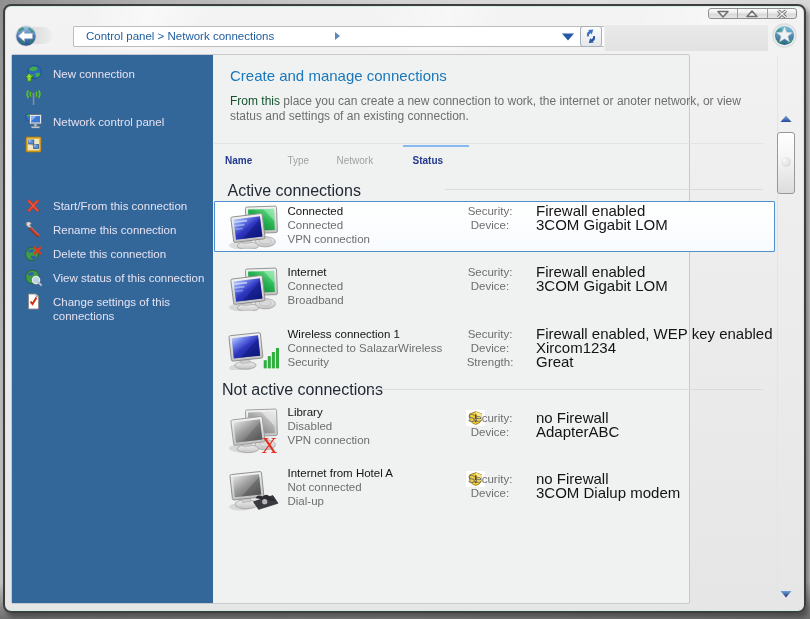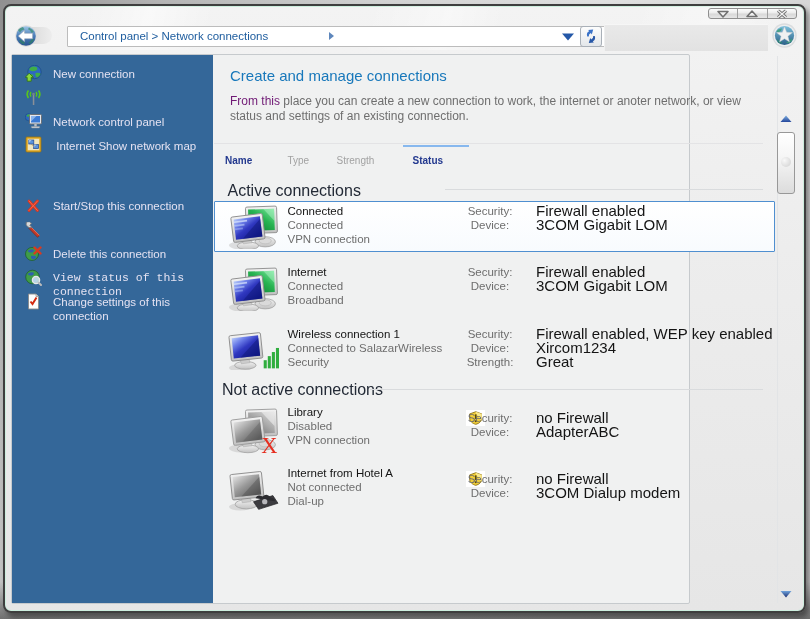--- a/index.html
+++ b/index.html
@@ -23,42 +23,42 @@
   position:absolute; left:708px; top:8px; width:89px; height:11px;
   border:1px solid #8f8f8f; border-radius:3px;
   background:linear-gradient(180deg,#fcfcfc 0%, #ececec 45%, #d8d8d8 55%, #e6e6e6 100%);
   display:flex;
 }
 .btngroup .cell { flex:1; position:relative; border-right:1px solid #9f9f9f; }
 .btngroup .cell:last-child { border-right:none; }
 .btngroup svg { position:absolute; left:50%; top:50%; transform:translate(-50%,-50%); }
 
 .addrbox {
-  position:absolute; left:67px; top:26px; width:571px; height:21px;
+  position:absolute; left:73px; top:26px; width:571px; height:21px;
   background:#fff; border:1px solid #bcbcbc; border-radius:1px;
 }
 .addrtext { position:absolute; left:12px; top:3px; font-size:11.5px; color:#1d5c9e; white-space:nowrap; }
 .crumbarrow { position:absolute; left:261px; top:5px; width:0; height:0; border-left:5px solid #5e87bc; border-top:4px solid transparent; border-bottom:4px solid transparent; }
 .refbtn {
   position:absolute; left:580px; top:26px; width:22px; height:21px;
   border:1px solid #a9b0b8; border-radius:3px;
   background:linear-gradient(180deg,#fdfdfd,#e4e7ea);
 }
 
 .pane {
   position:absolute; left:11px; top:54px; width:679px; height:550px;
   background:#f0f1f1; border:1px solid #c6cacd; border-radius:2px;
 }
 .sidebar { position:absolute; left:0; top:0; width:201px; height:548px; background:#346799; }
 .sideitem { position:absolute; left:41px; color:#e4e2f2; font-size:11.5px; line-height:14px; width:156px; }
 .sideicon { position:absolute; left:13px; width:17px; height:17px; }
 .content { position:absolute; left:201px; top:0; width:585px; height:548px; font-size:11.5px; }
 h1.title { position:absolute; left:17px; top:12px; font-size:15px; font-weight:normal; color:#1878bb; }
 p.desc { position:absolute; left:17px; top:39px; width:525px; font-size:12px; line-height:14.5px; color:#6e6e6e; }
-p.desc b { color:#701a75; font-weight:normal; }
+p.desc b { color:#14532d; font-weight:normal; }
 .tab { position:absolute; top:100px; font-size:10px; }
 .tabline { position:absolute; left:190px; top:90px; width:65.5px; height:2.2px; background:#87b8ee; }
 .sechead { position:absolute; font-size:16px; color:#232a36; }
 .secline { position:absolute; height:1px; background:#d9dbdd; }
 .row { position:absolute; left:2px; width:560px; }
 .selbox { position:absolute; left:1px; top:145.5px; width:560.5px; height:51px; border:1px solid #4f8fd0; border-radius:1px; background:linear-gradient(180deg,#ffffff,#f8fbfe); }
 .rowicon { position:absolute; left:12.5px; top:0; }
 .rtext { position:absolute; left:72.5px; top:0; font-size:11.5px; line-height:14px; white-space:nowrap; }
 .rtext .nm { color:#141414; }
 .rtext .sb { color:#6e6e6e; }
@@ -267,59 +267,59 @@
   <div class="sideitem" style="top:59.5px;">Network control panel</div>
   <svg class="sideicon" style="top:81px;" viewBox="0 0 17 17">
     <rect x="1" y="1" width="15" height="15" rx="1" fill="#e0aa28" stroke="#9a7410" stroke-width="0.8"></rect>
     <rect x="2.8" y="2.8" width="11.4" height="11.4" fill="#f0e6c0"></rect>
     <rect x="3.8" y="4" width="5" height="4" fill="#5a92dc" stroke="#24488c" stroke-width="0.7"></rect>
     <path d="M3.8 4 L6.8 4 L3.8 7 Z" fill="#9cc0f0"></path>
     <rect x="8.6" y="8.6" width="5" height="4" fill="#5a92dc" stroke="#24488c" stroke-width="0.7"></rect>
     <path d="M8.6 8.6 L11.6 8.6 L8.6 11.6 Z" fill="#9cc0f0"></path>
     <path d="M6.5 8.5 L9.5 10" stroke="#8a8068" stroke-width="0.8"></path>
   </svg>
-  <div class="sideitem" style="top:83.5px;">&nbsp;Internet Show network map</div>
   <svg class="sideicon" style="top:142px;" viewBox="0 0 17 17">
     <path d="M4 4 L12.5 13.5 M12.5 4 L4 13.5" stroke="#da3520" stroke-width="2.8" stroke-linecap="round"></path>
     <path d="M4 4 L12.5 13.5 M12.5 4 L4 13.5" stroke="#f26a50" stroke-width="1" stroke-linecap="round"></path>
   </svg>
-  <div class="sideitem" style="top:143.5px;">Start/Stop this connection</div>
+  <div class="sideitem" style="top:143.5px;">Start/From this connection</div>
   <svg class="sideicon" style="top:166px;" viewBox="0 0 17 17">
     <path d="M5.5 5.5 L14.5 14.5 L12.5 16.2 L4 7.5 Z" fill="#c23a28" stroke="#7a1f12" stroke-width="0.6"></path>
     <path d="M5.5 5.5 L14.5 14.5" stroke="#e8705a" stroke-width="0.9"></path>
     <path d="M1.2 1.2 Q0.6 3.8 2.4 5.6 Q4.4 7.4 7 6.4 L4.8 4.2 L6.6 2.4 Q4.2 0.4 2.2 1.6 Z" fill="#d8d8d8" stroke="#70757c" stroke-width="0.9"></path>
     <path d="M2 2 Q3.5 1.2 5 2" stroke="#f4f4f4" stroke-width="0.8" fill="none"></path>
   </svg>
+  <div class="sideitem" style="top:167.5px;">Rename this connection</div>
   <svg class="sideicon" style="top:190px;" viewBox="0 0 17 17">
     <circle cx="7" cy="9" r="6.5" fill="#3f9c48" stroke="#1c5a24" stroke-width="0.7"></circle>
     <path d="M2.5 6 Q5 3.5 8.5 4.5 Q9.5 6.5 7 7.5 Q4 8 2.5 6 Z" fill="#2e5fb0"></path>
     <path d="M6 11 Q9.5 10 11.5 12 Q10 14.5 7.5 14.5 Q5.5 13 6 11 Z" fill="#2e5fb0"></path>
     <path d="M9.5 2.5 L15.5 8.5 M15.5 2.5 L9.5 8.5" stroke="#d93a20" stroke-width="2.4" stroke-linecap="round"></path>
   </svg>
   <div class="sideitem" style="top:191.5px;">Delete this connection</div>
   <svg class="sideicon" style="top:214px;" viewBox="0 0 17 17">
     <circle cx="7.5" cy="8" r="6.8" fill="#3f9c48" stroke="#1c5a24" stroke-width="0.7"></circle>
     <path d="M2.5 5 Q5 2.5 8.5 3.5 Q9.5 5.5 7 6.5 Q4 7 2.5 5 Z" fill="#2e5fb0"></path>
     <path d="M6.5 10 Q10 9 12 11 Q10.5 13.5 8 13.5 Q6 12 6.5 10 Z" fill="#2e5fb0"></path>
     <circle cx="11" cy="11" r="3.6" fill="#cfe4f7" fill-opacity="0.85" stroke="#e8e8e8" stroke-width="1.4"></circle>
     <path d="M13.6 13.6 L16 16" stroke="#bcbcbc" stroke-width="2" stroke-linecap="round"></path>
   </svg>
-  <div class="sideitem" style="top:215.5px;font-family:Liberation Mono, monospace;">View status of this connection</div>
+  <div class="sideitem" style="top:215.5px;">View status of this connection</div>
   <svg class="sideicon" style="top:238px;" viewBox="0 0 17 17">
     <path d="M3.5 1 L11 1 L13.5 3.5 L13.5 16 L3.5 16 Z" fill="#fdfdfd" stroke="#8a8a8a" stroke-width="0.9"></path>
     <path d="M11 1 L11 3.5 L13.5 3.5" fill="#dcdcdc" stroke="#8a8a8a" stroke-width="0.7"></path>
     <path d="M5.5 8.5 L7.5 11 L11.5 4.5" fill="none" stroke="#d42a10" stroke-width="2"></path>
   </svg>
-  <div class="sideitem" style="top:239.5px;">Change settings of this connection</div>
+  <div class="sideitem" style="top:239.5px;">Change settings of this connections</div>
   <div class="content">
     <h1 class="title">Create and manage connections</h1>
     <p class="desc"><b>From this</b> place you can create a new connection to work, the internet or anoter network, or view status and settings of an existing connection.</p>
     <span class="tab" style="left:12px; color:#23398f; font-weight:bold;">Name</span>
     <span class="tab" style="left:74.5px; color:#a2a2a2;">Type</span>
-    <span class="tab" style="left:123.5px; color:#a2a2a2;">Strength</span>
+    <span class="tab" style="left:123.5px; color:#a2a2a2;">Network</span>
     <span class="tab" style="left:199.5px; color:#23398f; font-weight:bold;">Status</span>
     <div class="abs" style="left:1px; top:88px; width:549px; height:1px; background:#e3e3e5;"></div>
       <span class="tabline"></span>
     <div class="sechead" style="left:14.5px; top:126.5px;">Active connections</div>
     <div class="secline" style="left:232px; top:133.5px; width:318px;"></div>
     <div class="selbox"></div>
     <div class="row" style="top:148.8px;">
       <svg class="rowicon" style="top:1.5px;" width="51" height="44" viewBox="0 0 50 43">
           <use href="#mon2c"></use>
         </svg>

